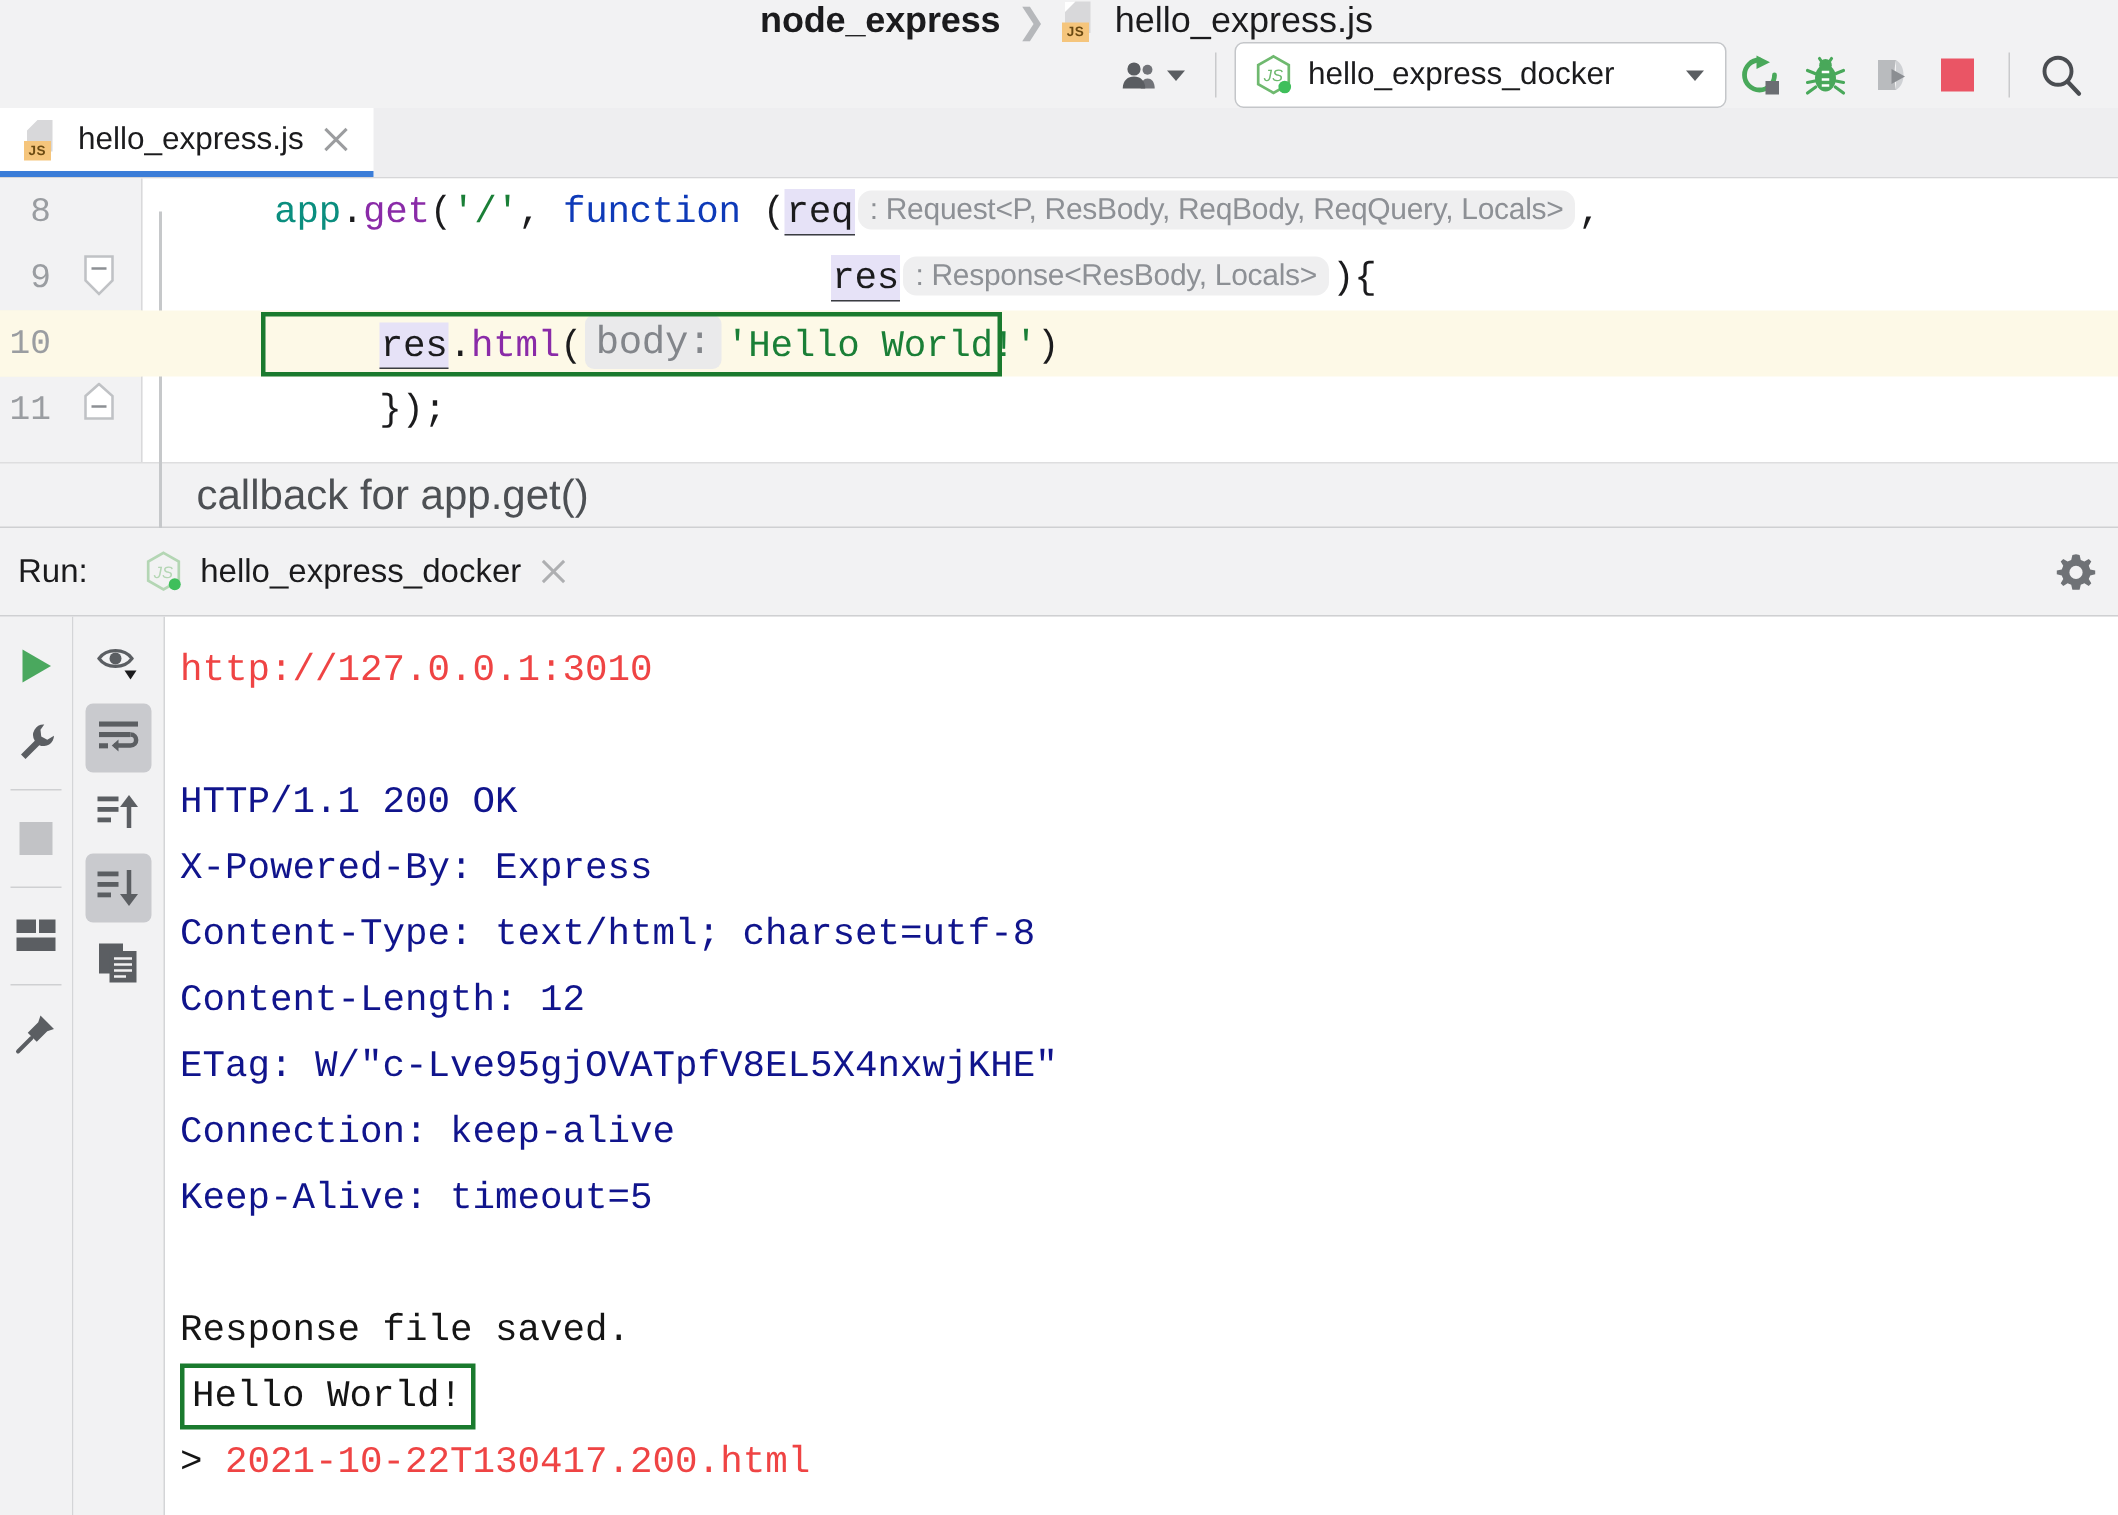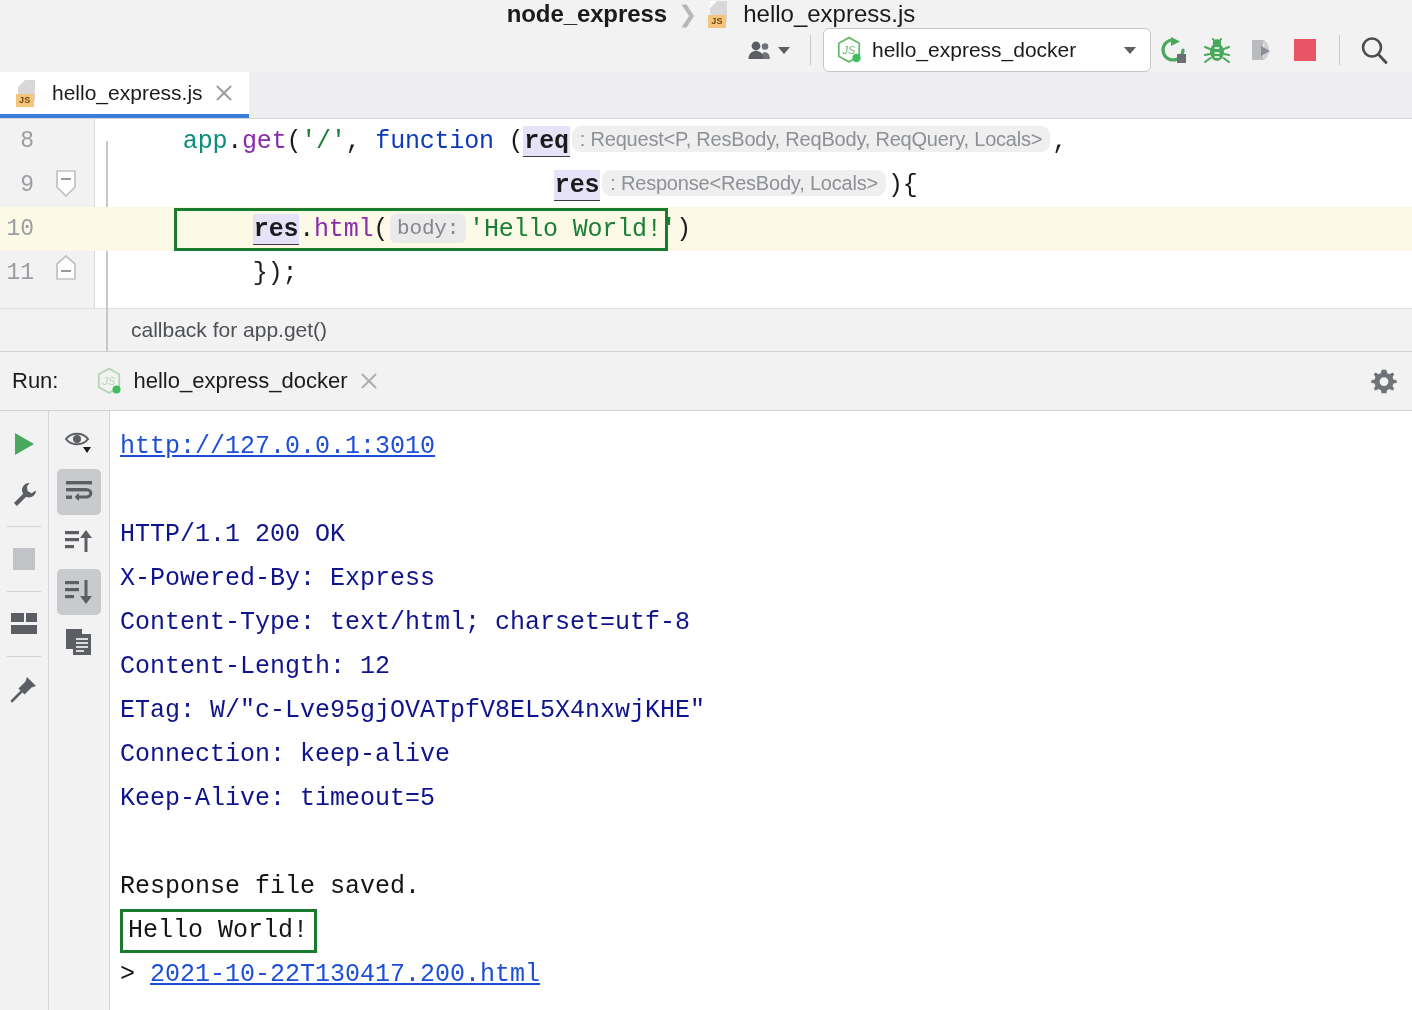--- a/index.html
+++ b/index.html
@@ -226,37 +226,36 @@
   
   .tok-obj    { color: #0b8e7f; margin-top: 12px; }
   .tok-fn     { color: #8a2ba8; }
   .tok-kw     { color: #0e3ab8; }
   .tok-str    { color: #1a7f37; }
   .tok-plain  { color: #1b1b1d; }
   .param-hl {
     background: #e6e2f7;
     border-bottom: 1.5px solid #3a3d41;
     padding: 1px 1px 0 1px;
-    font-weight: bold;
   }
   .inlay {
     background: #efeff0;
     color: #8d9095;
     font-family: "Liberation Sans", sans-serif;
     font-size: 20px;
     border-radius: 9px;
     padding: 2px 8px;
     margin: 0 2px;
     vertical-align: 2px;
   }
   .inlay-body {
     background: #eaeaeb;
     color: #83868b;
     font-family: "Liberation Mono", monospace;
-    font-size: 21px;
+    font-size: 26px;
     border-radius: 6px;
     padding: 3px 7px;
     margin: 0 3px 0 2px;
     vertical-align: 2px;
   }
 
   
   .green-box {
     position: absolute;
     border: 3px solid #1a7a2e;
@@ -275,21 +274,21 @@
     height: 44px;
     background: #f2f2f3;
     border-top: 1px solid #dededf;
     border-bottom: 1px solid #cfd0d2;
     display: flex;
     align-items: center;
     padding-left: 131px;
     box-sizing: border-box;
   }
   .code-breadcrumb span {
-    font-size: 21px;
+    font-size: 28px;
     color: #4d5054;
   }
 
   
   .runheader {
     height: 58px;
     background: #f2f2f3;
     display: flex;
     align-items: stretch;
     border-bottom: 1px solid #cfd0d2;
@@ -399,22 +398,21 @@
     padding: 14px 0 0 10px;
     font-family: "Liberation Mono", monospace;
     font-size: 25px;
     line-height: 44px;
     color: #10148c;
     position: relative;
     overflow: hidden;
   }
   .c-line { white-space: pre; }
   .c-link {
-    color: #1d4ed8;
-    text-decoration: underline;
+    color: #ef4444;
     cursor: pointer;
   }
   .c-black { color: #151515; }
   .hello-box {
     display: inline-block;
     border: 3px solid #1a7a2e;
     padding: 0px 6px 0px 5px;
     line-height: 38px;
     color: #151515;
     box-sizing: border-box;

